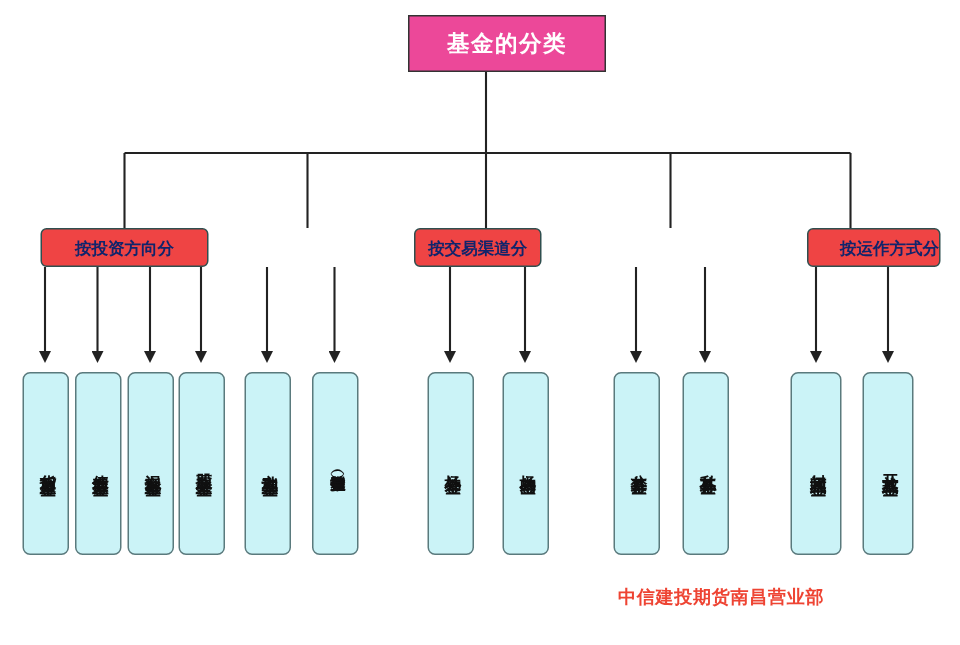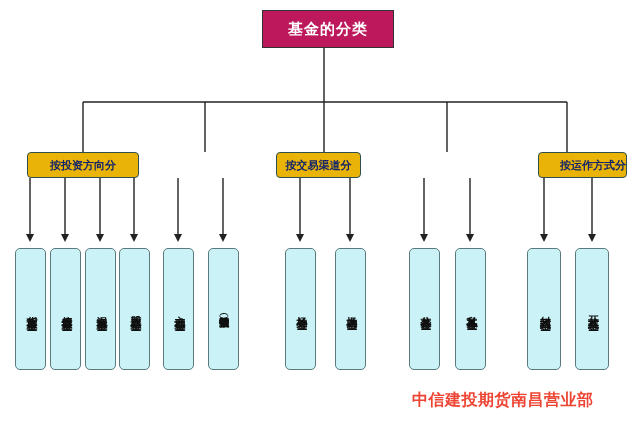--- a/index.html
+++ b/index.html
@@ -27,46 +27,46 @@
     position: absolute;
     left: 0; top: 0;
     width: 640px;
     height: 430px;
     z-index: 1;
   }
 
   
   .root-box {
     position: absolute;
-    left: 262px;
+    left: 272px;
     top: 10px;
     width: 132px;
     height: 38px;
-    background: #be185d;
+    background: #ec4899;
     border: 1px solid #333333;
     box-sizing: border-box;
     display: flex;
     align-items: center;
     justify-content: center;
     z-index: 3;
   }
   .root-box .root-label {
     color: #ffffff;
     font-size: 15px;
     font-weight: bold;
     letter-spacing: 1px;
     line-height: 1;
   }
 
   
   .cat-box {
     position: absolute;
     top: 152px;
     height: 26px;
-    background: #eab308;
+    background: #ef4444;
     border: 1px solid #2f4f4f;
     border-radius: 4px;
     box-sizing: border-box;
     display: flex;
     align-items: center;
     justify-content: center;
     z-index: 3;
   }
   .cat-box .cat-label {
     color: #11246b;
@@ -101,21 +101,21 @@
     white-space: nowrap;
   }
   .leaf-box.narrow .leaf-label { font-size: 10px; letter-spacing: 0px; line-height: 1.05; }
 
   
   .footer-note {
     position: absolute;
     left: 412px;
     top: 390px;
     color: #EE4433;
-    font-size: 16px;
+    font-size: 12px;
     font-weight: bold;
     letter-spacing: 0.5px;
     white-space: nowrap;
     z-index: 3;
   }
 </style>
 </head>
 <body>
 
 <div id="canvas">

